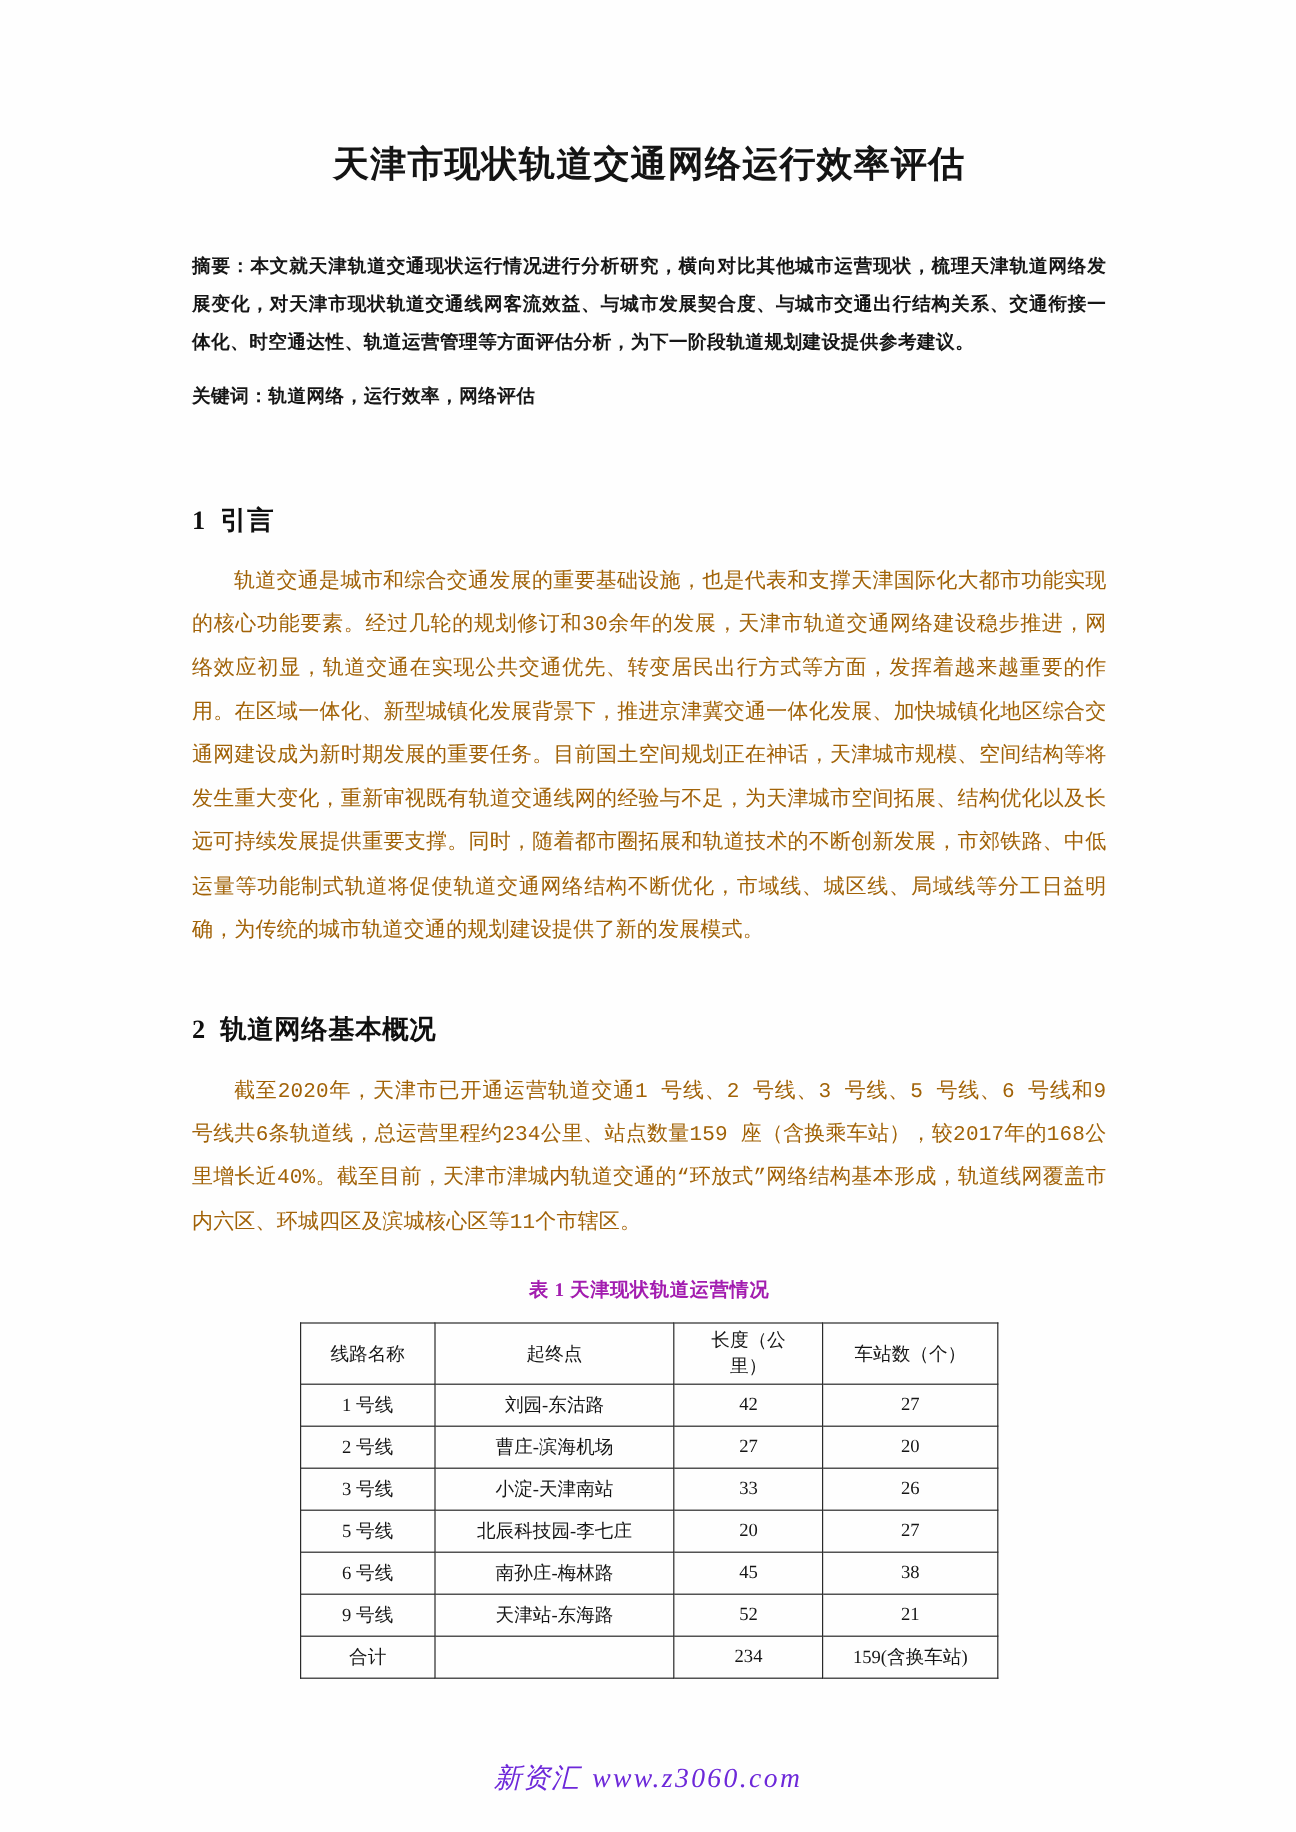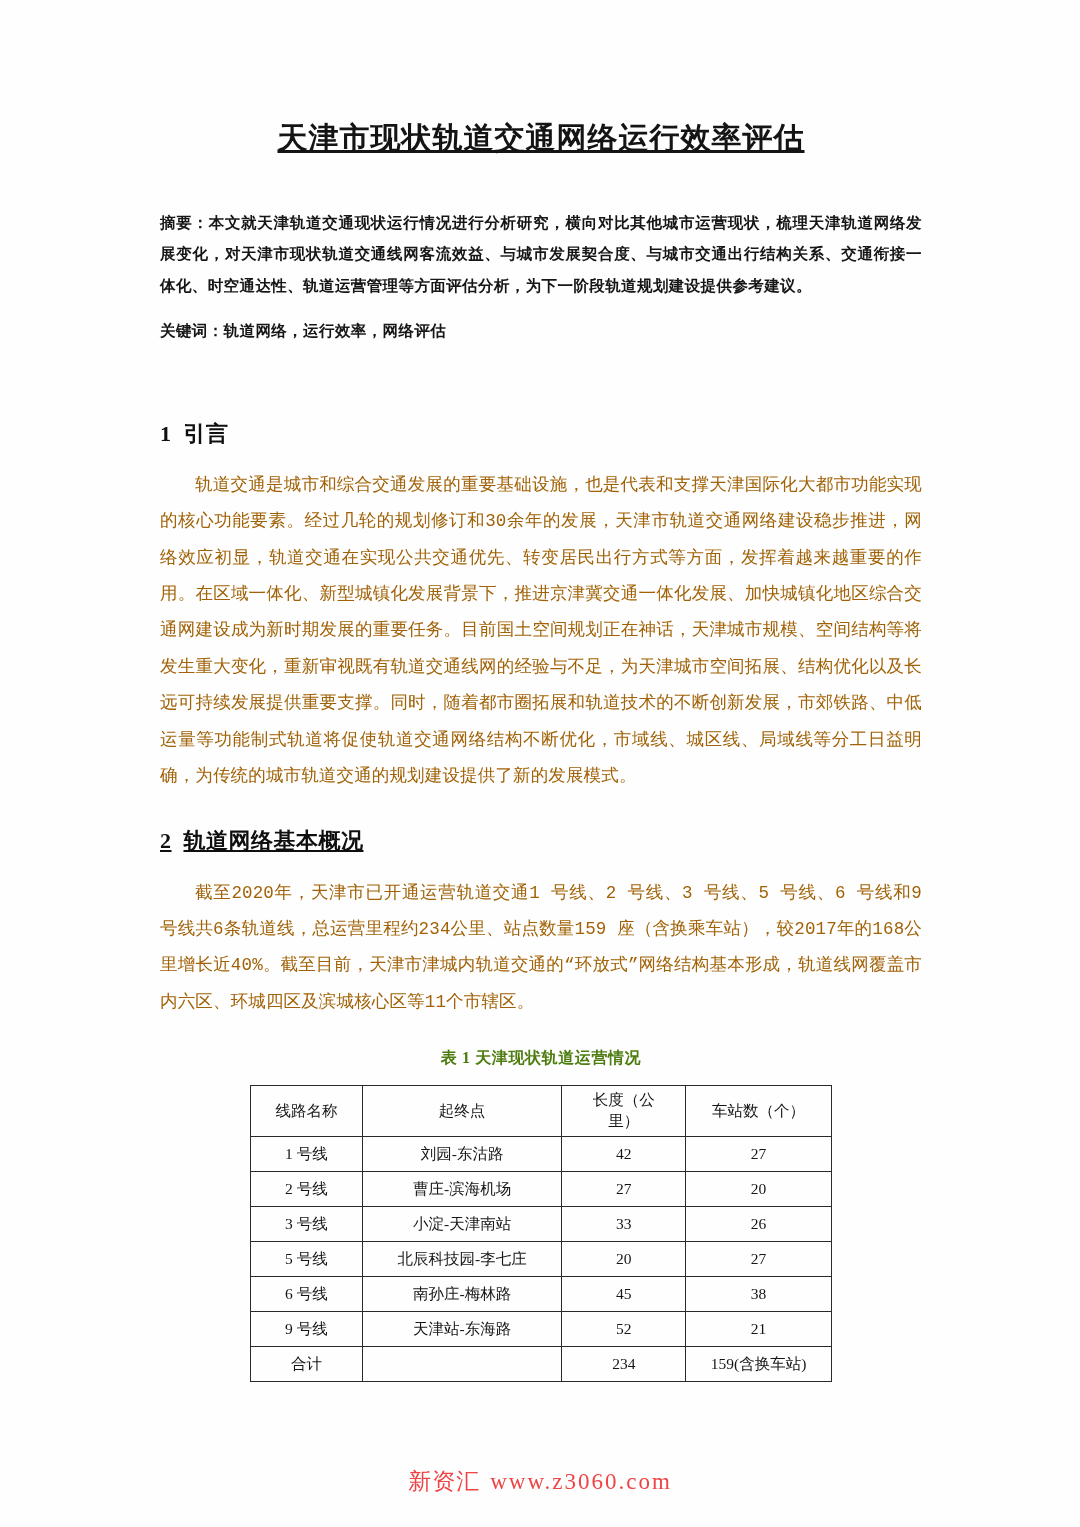--- a/index.html
+++ b/index.html
@@ -31,21 +31,20 @@
 
   
   .doc-title {
     margin-top: 118px;
     text-align: center;
     font-size: 30px;
     font-weight: 700;
     letter-spacing: 1px;
     line-height: 1.35;
     color: #141414;
-    text-decoration: underline;
   }
   .authors {
     margin-top: 47px;
     text-align: center;
     font-size: 18px;
     font-weight: 700;
     letter-spacing: 2.5px;
     color: #141414;
   }
 
@@ -78,21 +77,21 @@
   .section-heading {
     font-size: 22px;
     font-weight: 700;
     color: #0f0f0f;
     letter-spacing: 0.5px;
   }
   .section-heading .num {
     margin-right: 12px;
   }
   #sec1-heading { margin-top: 72px; }
-  #sec2-heading { margin-top: 32px; text-decoration: underline; }
+  #sec2-heading { margin-top: 49px; }
 
   
   .para {
     font-size: 17.5px;
     line-height: 2.08;
     text-align: justify;
     text-justify: inter-ideograph;
     text-indent: 2em;
     color: #a16207;
     margin-top: 9px;
@@ -100,21 +99,21 @@
     font-family: Liberation Mono, monospace;
   }
 
   
   .table-caption {
     margin-top: 28px;
     text-align: center;
     font-size: 16px;
     font-weight: 600;
     letter-spacing: 0.6px;
-    color: #4d7c0f;
+    color: #a21caf;
   }
   .table-wrap {
     margin-top: 16px;
     display: flex;
     justify-content: center;
   }
   table.data-table {
     border-collapse: collapse;
     width: 582px;
     font-size: 15.5px;
@@ -137,22 +136,23 @@
   table.data-table col.c4 { width: 146px; }
 
   
   .footer {
     position: absolute;
     left: 0;
     top: 1466px;
     width: 1080px;
     text-align: center;
     font-size: 23px;
-    color: #ef4444;
+    color: #6d28d9;
     letter-spacing: 1px;
+    font-style: italic;
   }
   .footer .cn { font-family: "Liberation Serif", "DejaVu Serif", serif; }
   .footer .url {
     font-family: "Liberation Serif", "DejaVu Serif", serif;
     letter-spacing: 2px;
     margin-left: 10px;
   }
 </style>
 </head>
 <body>

